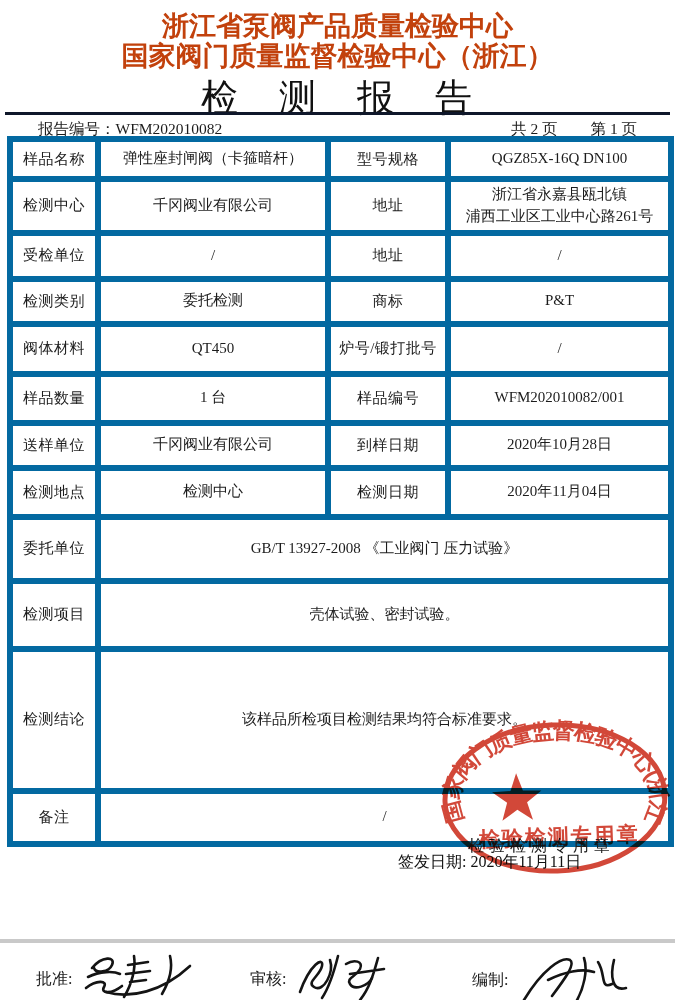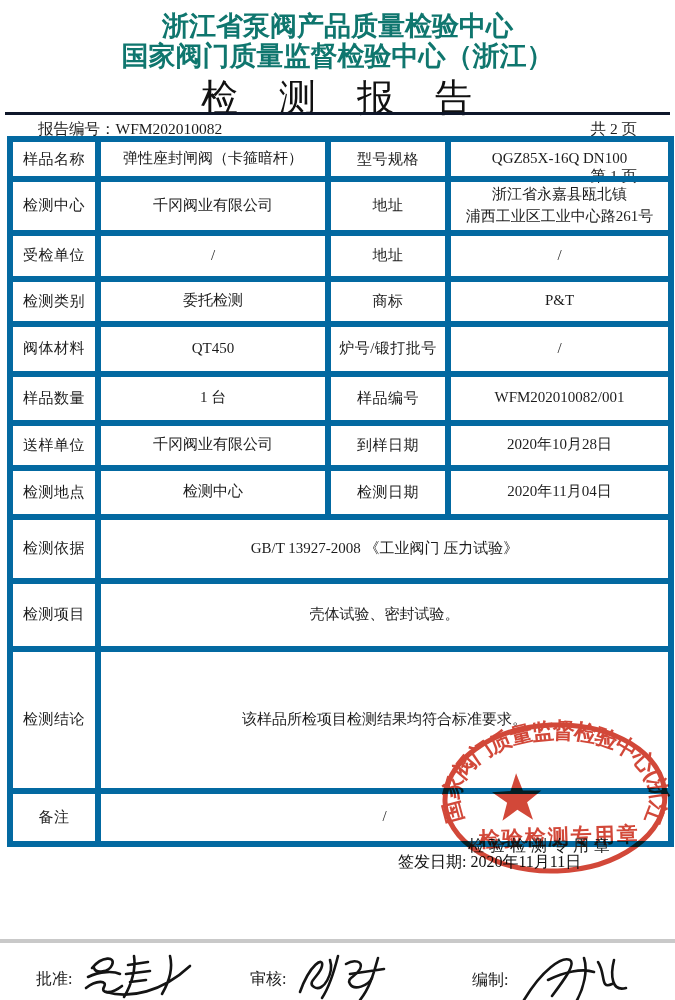--- a/index.html
+++ b/index.html
@@ -3,38 +3,38 @@
 <meta charset="utf-8">
 <style>
   html,body { margin:0; padding:0; background:#ffffff; }
   .page {
     position:relative; width:675px; height:1000px; margin:0 auto;
     background:#ffffff; color:#1c1c1c; overflow:hidden;
     font-family:"Liberation Serif","DejaVu Serif",serif;
   }
   
   .org-title {
-    text-align:center; font-weight:bold; color:#0f766e;
+    text-align:center; font-weight:bold; color:#c2410c;
     font-family:"Liberation Sans","DejaVu Sans",sans-serif;
     font-size:27px; line-height:30px; margin:0;
   }
   .org-title.first { padding-top:11px; }
   .report-title {
     text-align:center; font-weight:normal; color:#111;
     font-family:"Liberation Sans","DejaVu Sans",sans-serif;
     font-size:37px; line-height:38px; margin:0; padding-top:8px;
     letter-spacing:2px;
   }
   .meta {
     position:absolute; left:5px; right:5px; top:112px;
     border-top:3px solid #0f172a;
     display:flex; justify-content:space-between; align-items:flex-start;
     padding:4px 33px 0 33px; font-size:15.5px;
   }
-  .meta .right { display:flex; gap:26px;flex-direction:column; }
+  .meta .right { display:flex; gap:33px; }
   
   table.report {
     position:absolute; left:7px; top:136px; width:661px;
     border-collapse:collapse; table-layout:fixed;
   }
   table.report td {
     border:6px solid #0369a1; font-size:15px; text-align:center;
     vertical-align:middle; padding:2px 6px; overflow:hidden;
   }
   td.lab { letter-spacing:0.5px; }
@@ -136,21 +136,21 @@
         <td class="lab">到样日期</td>
         <td class="val">2020年10月28日</td>
       </tr>
       <tr class="r10">
         <td class="lab">检测地点</td>
         <td class="val">检测中心</td>
         <td class="lab">检测日期</td>
         <td class="val">2020年11月04日</td>
       </tr>
       <tr class="r11">
-        <td class="lab">检测依据</td>
+        <td class="lab">委托单位</td>
         <td class="val" colspan="3">GB/T 13927-2008 《工业阀门 压力试验》</td>
       </tr>
       <tr class="r12">
         <td class="lab">检测项目</td>
         <td class="val top-left" colspan="3">壳体试验、密封试验。</td>
       </tr>
       <tr class="r13">
         <td class="lab">检测结论</td>
         <td class="val conclusion-cell" colspan="3">该样品所检项目检测结果均符合标准要求。</td>
       </tr>

